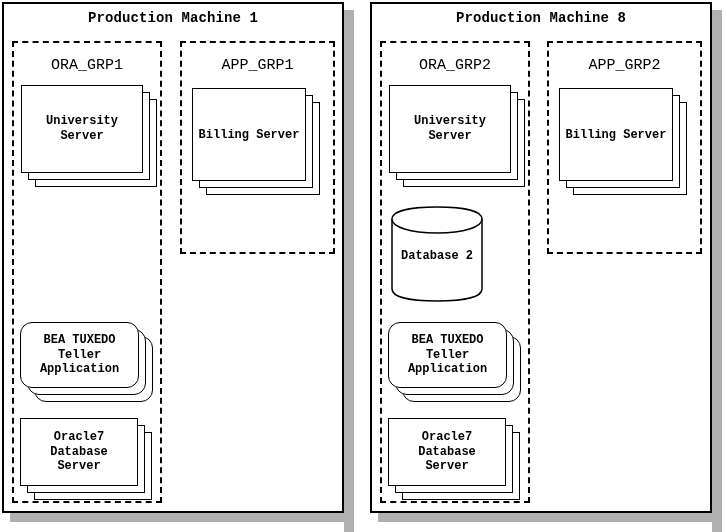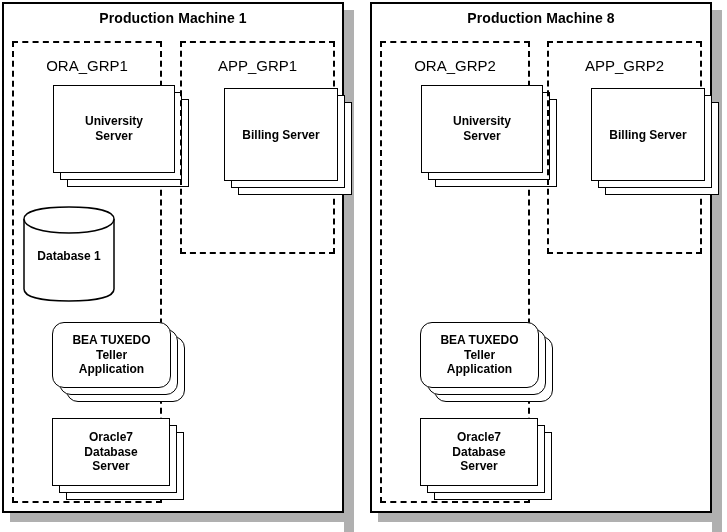--- a/index.html
+++ b/index.html
@@ -12,20 +12,21 @@
     height: 532px;
     position: relative;
     font-family: "Liberation Sans", sans-serif;
     overflow: hidden;
   }
   #canvas {
     position: absolute;
     left: 0; top: 0;
     width: 727px;
     height: 532px;
+    font-family: Liberation Mono, monospace;
   }
   .machine {
     position: absolute;
     background: #ffffff;
     border: 2px solid #000000;
     box-sizing: border-box;
   }
   .machine-shadow {
     position: absolute;
     background: #b0b0b0;
@@ -55,21 +56,20 @@
     top: 14px;
     text-align: center;
     font-size: 15px;
     font-weight: normal;
     color: #000000;
   }
 
   
   .stack {
     position: absolute;
-    margin-left: 32px;
   }
   .stack .sheet {
     position: absolute;
     background: #ffffff;
     border: 1.5px solid #000000;
     box-sizing: border-box;
   }
   .stack .sheet.s3 { left: 14px; top: 14px; }
   .stack .sheet.s2 { left: 7px;  top: 7px;  }
   .stack .sheet.s1 { left: 0;    top: 0;    }
@@ -121,29 +121,20 @@
 
   <div class="stack" style="left:21px; top:85px; width:136px; height:102px;">
     <div class="sheet s3" style="width:122px; height:88px;"></div>
     <div class="sheet s2" style="width:122px; height:88px;"></div>
     <div class="sheet s1" style="width:122px; height:88px;">
       <div class="label">University
 Server</div>
     </div>
   </div>
 
-  <div class="cylinder" style="left:22px; top:205px; width:94px; height:98px;">
-    <svg width="94" height="98" viewBox="0 0 94 98">
-      <path d="M2,14 L2,84" fill="none" stroke="#000" stroke-width="1.5"></path>
-      <path d="M92,14 L92,84" fill="none" stroke="#000" stroke-width="1.5"></path>
-      <path d="M2,14 C2,6 20,2 47,2 C74,2 92,6 92,14 C92,22 74,28 47,28 C20,28 2,22 2,14 Z" fill="#ffffff" stroke="#000" stroke-width="1.5"></path>
-      <path d="M2,84 C2,92 20,96 47,96 C74,96 92,92 92,84" fill="none" stroke="#000" stroke-width="1.5"></path>
-    </svg>
-    <div class="label">Database 1</div>
-  </div>
 
   <div class="stack" style="left:20px; top:322px; width:136px; height:80px;">
     <div class="sheet s3 round" style="width:119px; height:66px;"></div>
     <div class="sheet s2 round" style="width:119px; height:66px;"></div>
     <div class="sheet s1 round" style="width:119px; height:66px;">
       <div class="label">BEA TUXEDO
 Teller
 Application</div>
     </div>
   </div>
@@ -183,20 +174,29 @@
 
   <div class="stack" style="left:389px; top:85px; width:136px; height:102px;">
     <div class="sheet s3" style="width:122px; height:88px;"></div>
     <div class="sheet s2" style="width:122px; height:88px;"></div>
     <div class="sheet s1" style="width:122px; height:88px;">
       <div class="label">University
 Server</div>
     </div>
   </div>
 
+  <div class="cylinder" style="left:390px; top:205px; width:94px; height:98px;">
+    <svg width="94" height="98" viewBox="0 0 94 98">
+      <path d="M2,14 L2,84" fill="none" stroke="#000" stroke-width="1.5"></path>
+      <path d="M92,14 L92,84" fill="none" stroke="#000" stroke-width="1.5"></path>
+      <path d="M2,14 C2,6 20,2 47,2 C74,2 92,6 92,14 C92,22 74,28 47,28 C20,28 2,22 2,14 Z" fill="#ffffff" stroke="#000" stroke-width="1.5"></path>
+      <path d="M2,84 C2,92 20,96 47,96 C74,96 92,92 92,84" fill="none" stroke="#000" stroke-width="1.5"></path>
+    </svg>
+    <div class="label">Database 2</div>
+  </div>
 
   <div class="stack" style="left:388px; top:322px; width:136px; height:80px;">
     <div class="sheet s3 round" style="width:119px; height:66px;"></div>
     <div class="sheet s2 round" style="width:119px; height:66px;"></div>
     <div class="sheet s1 round" style="width:119px; height:66px;">
       <div class="label">BEA TUXEDO
 Teller
 Application</div>
     </div>
   </div>

